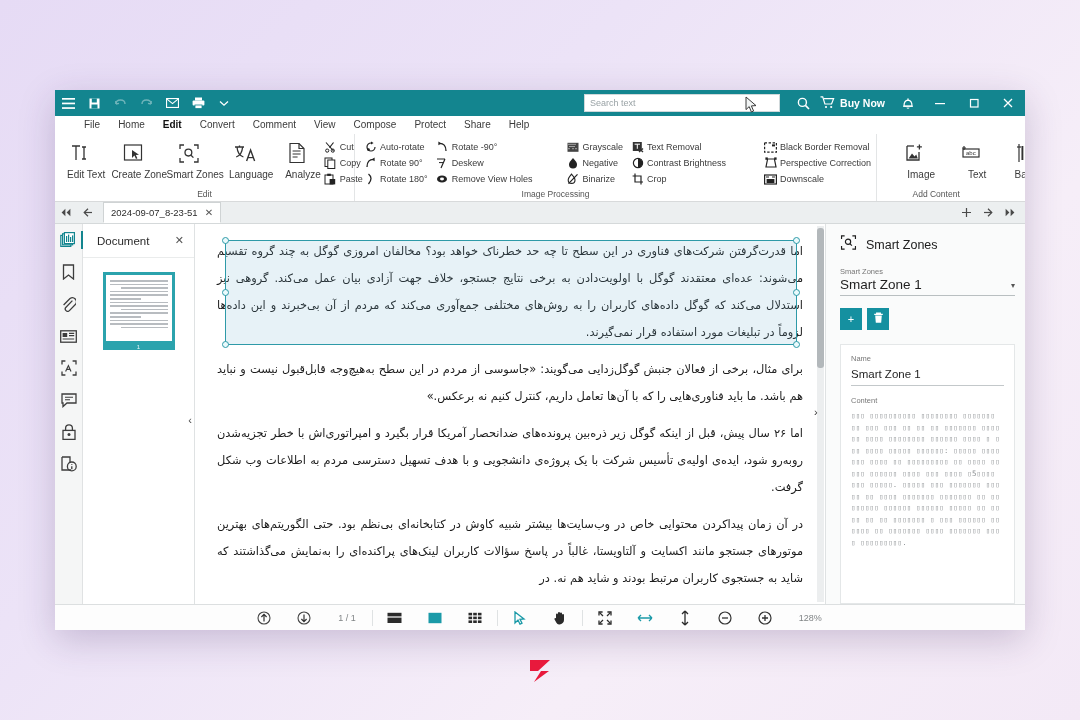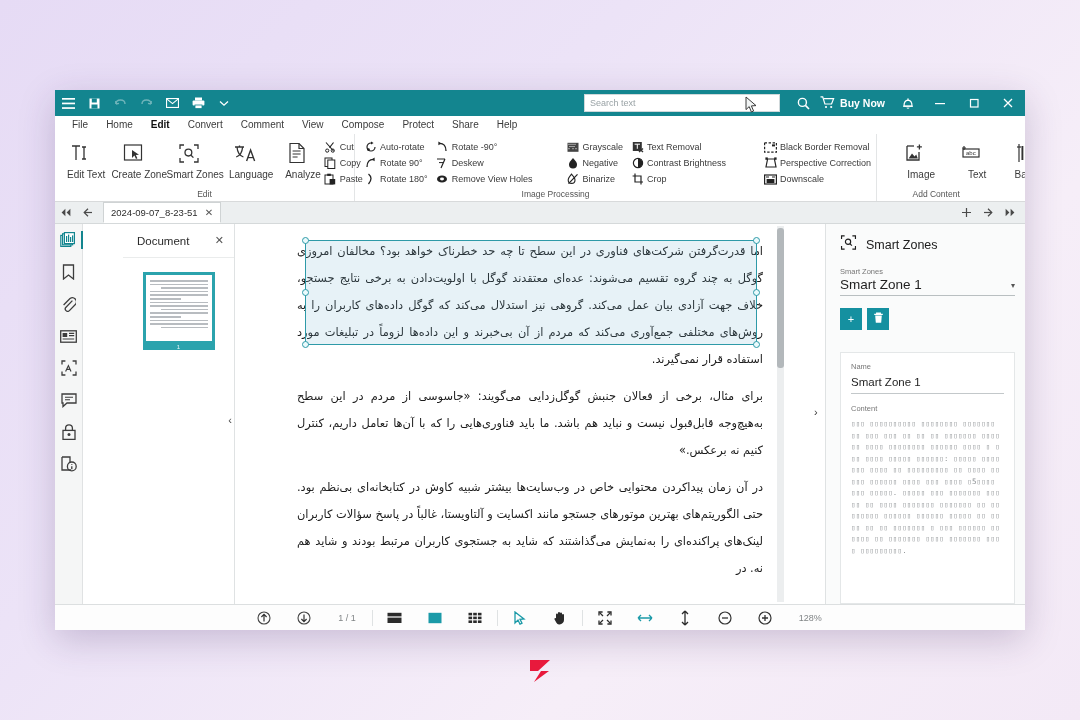--- a/index.html
+++ b/index.html
@@ -64,21 +64,21 @@
 
   
   #fake-cursor {
     position: absolute; left: 745px; top: 96px;
     width: 13px; height: 18px; z-index: 60; pointer-events: none;
   }
 
   
   #menubar {
     height: 18px; background: #fff; display: flex; align-items: center;
-    padding-left: 8px; flex: none;
+    padding-left: 20px; flex: none;
   }
   .menu-item {
     font-size: 10px; color: #3b3b3b; padding: 0 9px; line-height: 18px;
   }
   .menu-item.active { font-weight: bold; color: #111; }
 
   
   #ribbon {
     height: 68px; background: #fff;
     border-bottom: 1px solid #d8dadb;
@@ -128,21 +128,21 @@
   #doc-tab {
     height: 21px; margin-left: 4px; background: #fff;
     border: 1px solid #cfd3d4; border-bottom: 1px solid #fff;
     display: flex; align-items: center; gap: 7px;
     padding: 0 7px; font-size: 9.5px; color: #2c2c2c;
   }
   #doc-tab .x { font-size: 10px; color: #555; }
   #ts-right { position: absolute; right: 4px; display: flex; }
 
   
-  #body-row { flex: 1; display: flex; min-height: 0; gap: 40px; }
+  #body-row { flex: 1; display: flex; min-height: 0; }
 
   
   #rail {
     width: 28px; background: #f5f6f6; flex: none;
     border-right: 1px solid #e0e2e3;
     display: flex; flex-direction: column; align-items: center;
     padding-top: 6px; gap: 12px;
   }
   .rail-icon {
     width: 22px; height: 20px; display: flex;
@@ -253,21 +253,21 @@
   }
   #zone-select .v { font-size: 13.5px; color: #1f1f1f; }
   #zone-select .caret { font-size: 8px; color: #555; padding-bottom: 2px; }
   #zone-btns { display: flex; gap: 5px; margin-top: 12px; }
   .tbtn {
     width: 22px; height: 22px; background: #1590a0;
     display: flex; align-items: center; justify-content: center;
     color: #fff; font-size: 11px;
   }
   #zone-card {
-    margin-top: 22px; background: #fff;
+    margin-top: 14px; background: #fff;
     border: 1px solid #e4e7e8; padding: 9px 10px 0 10px;
     flex: 1; min-height: 0;
   }
   #name-field { border-bottom: 1px solid #c3c8ca; padding-bottom: 3px; }
   #name-field .v { font-size: 11.5px; color: #1f1f1f; }
   #content-label { margin-top: 10px; }
   #content-box {
     margin-top: 5px; font-family: "DejaVu Sans Mono", monospace;
     font-size: 7.4px; line-height: 11.5px; color: #8d9194;
     letter-spacing: 0.2px; word-break: break-all;
@@ -863,20 +863,21 @@
           <div id="selection-box">
             <span class="handle h-tl"></span>
             <span class="handle h-tr"></span>
             <span class="handle h-ml"></span>
             <span class="handle h-mr"></span>
             <span class="handle h-bl"></span>
             <span class="handle h-br"></span>
           </div>
           <p class="para">اما قدرت‌گرفتن شرکت‌های فناوری در این سطح تا چه حد خطرناک خواهد بود؟ مخالفان امروزی گوگل به چند گروه تقسیم می‌شوند: عده‌ای معتقدند گوگل با اولویت‌دادن به برخی نتایج جستجو، خلاف جهت آزادی بیان عمل می‌کند. گروهی نیز استدلال می‌کند که گوگل داده‌های کاربران را به روش‌های مختلفی جمع‌آوری می‌کند که مردم از آن بی‌خبرند و این داده‌ها لزوماً در تبلیغات مورد استفاده قرار نمی‌گیرند.</p>
           <p class="para">برای مثال، برخی از فعالان جنبش گوگل‌زدایی می‌گویند: «جاسوسی از مردم در این سطح به‌هیچ‌وجه قابل‌قبول نیست و نباید هم باشد. ما باید فناوری‌هایی را که با آن‌ها تعامل داریم، کنترل کنیم نه برعکس.»</p>
+          <p class="para">اما ۲۶ سال پیش، قبل از اینکه گوگل زیر ذره‌بین پرونده‌های ضدانحصار آمریکا قرار بگیرد و امپراتوری‌اش با خطر تجزیه‌شدن روبه‌رو شود، ایده‌ی اولیه‌ی تأسیس شرکت با یک پروژه‌ی دانشجویی و با هدف تسهیل دسترسی مردم به اطلاعات وب شکل گرفت.</p>
           <p class="para">در آن زمان پیداکردن محتوایی خاص در وب‌سایت‌ها بیشتر شبیه کاوش در کتابخانه‌ای بی‌نظم بود. حتی الگوریتم‌های بهترین موتورهای جستجو مانند اکسایت و آلتاویستا، غالباً در پاسخ سؤالات کاربران لینک‌های پراکنده‌ای را به‌نمایش می‌گذاشتند که شاید به جستجوی کاربران مرتبط بودند و شاید هم نه. در</p>
         </div>
       </div>
       <div id="view-scrollbar"></div>
       <div id="view-thumb"></div>
     </div>
 
     <div id="right-panel">
       <div id="rp-collapse">›</div>
 

